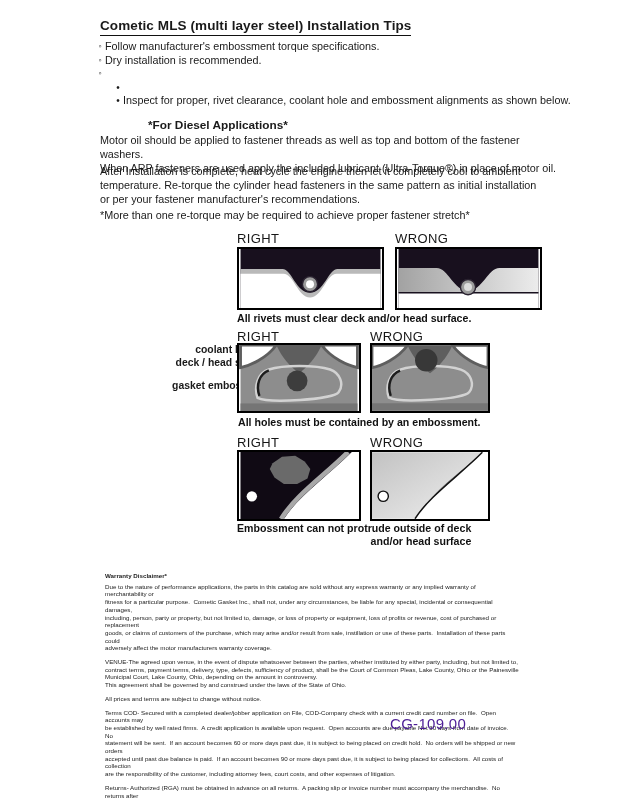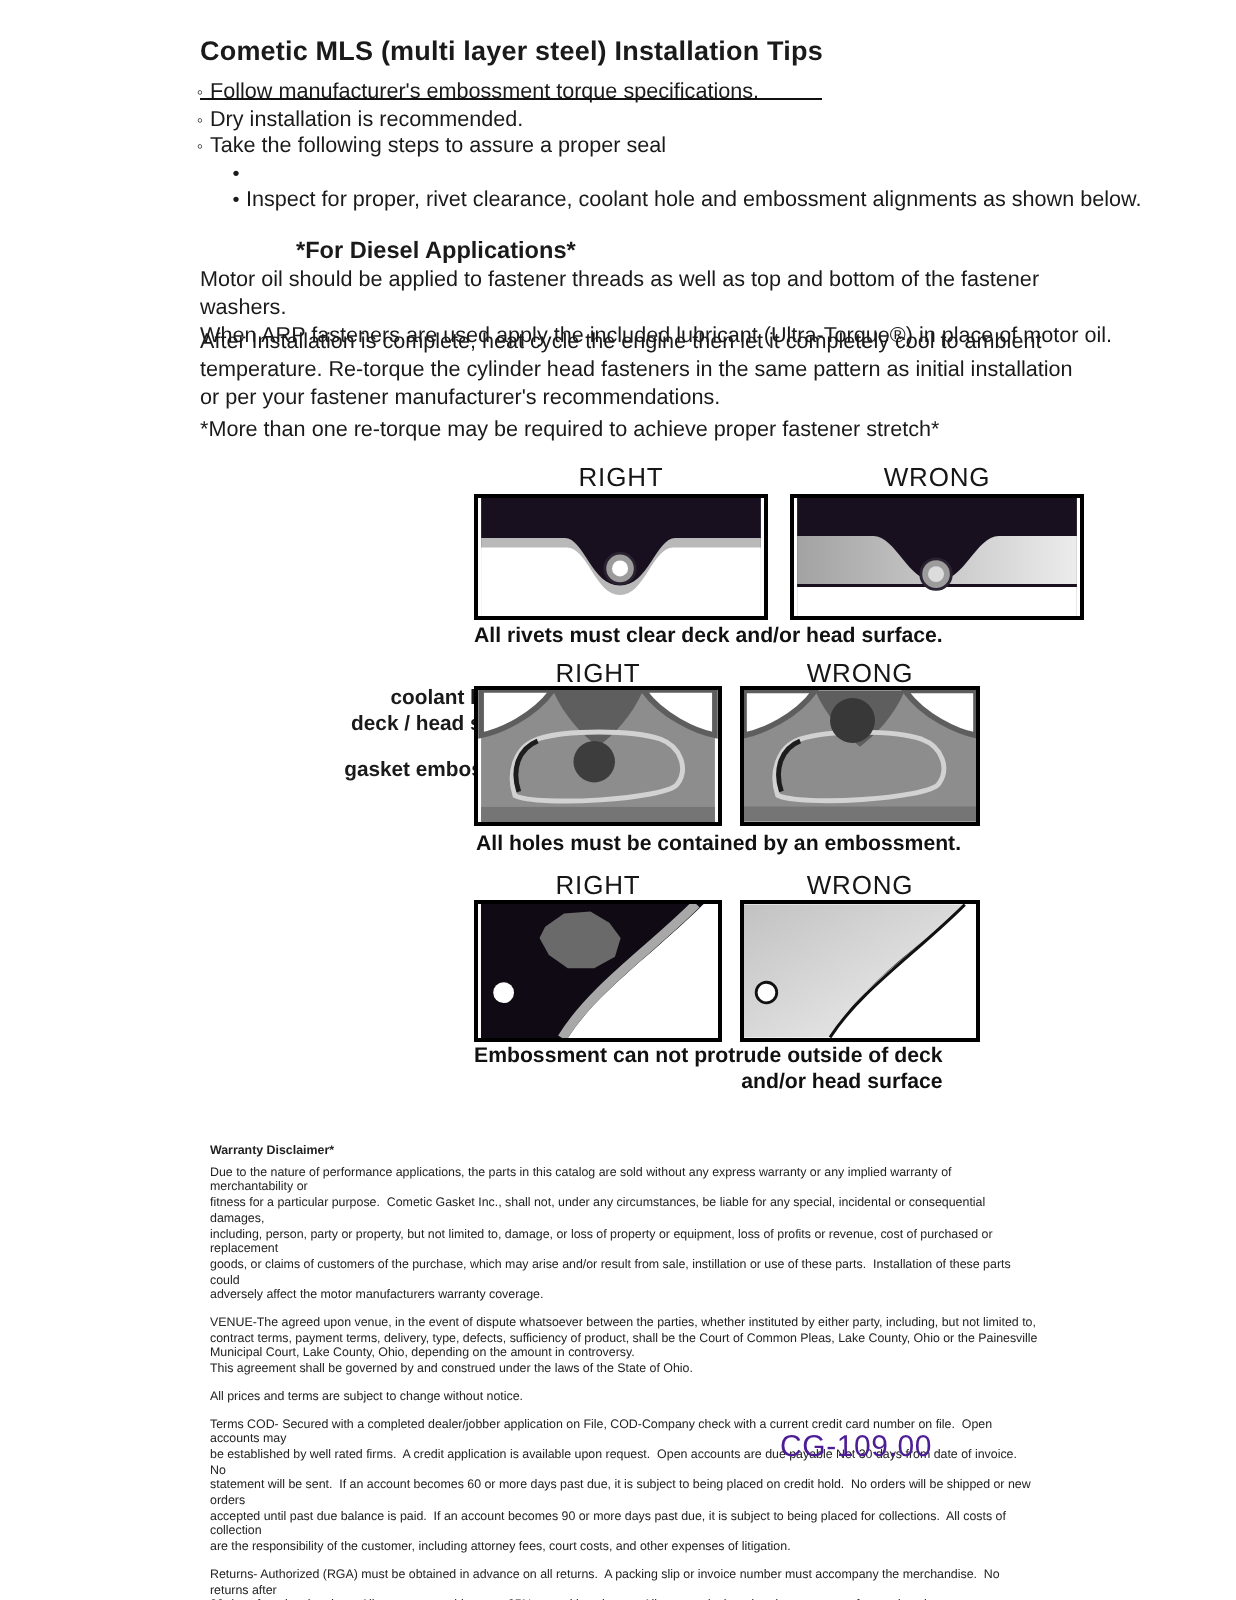--- a/index.html
+++ b/index.html
@@ -7,33 +7,33 @@
     width:618px;height:800px;position:relative;background:#ffffff;
     font-family:"Liberation Sans", sans-serif;color:#1a1a1a;
     overflow:hidden;
   }
   .abs{position:absolute;}
   .prewrap{white-space:pre-wrap;}
 
   
   .doc-title{
     left:100px;top:18px;font-size:13.5px;font-weight:bold;
-    border-bottom:1.6px solid #111;padding-bottom:16px;letter-spacing:.1px;
+    border-bottom:1.6px solid #111;padding-bottom:2px;letter-spacing:.1px;
   }
   .bullets{left:95px;top:40px;font-size:10.8px;line-height:13.6px;}
   .bullet-row{display:flex;}
   .bullet-row .marker{width:10px;text-align:center;flex:0 0 auto;font-size:9px;line-height:13.6px;}
   .bullet-row.sub{margin-left:18px;}
   .bullet-row.sub .marker{font-size:10px;}
 
   .diesel-heading{left:100px;top:118px;font-size:11.8px;font-weight:bold;margin-left:48px;}
   .para{left:100px;font-size:10.8px;line-height:13.8px;width:460px;}
 
   
-  .dg-label{font-size:13px;letter-spacing:.4px;color:#161616;text-align:center;}
+  .dg-label{font-size:13px;letter-spacing:.4px;color:#161616;}
   .dg-box{border:2px solid #000;box-sizing:border-box;background:#fff;}
   .dg-box svg{display:block;width:100%;height:100%;}
   .dg-caption{font-size:10.6px;font-weight:bold;color:#111;line-height:12.5px;}
   .callout{width:154px;text-align:right;font-size:10.4px;font-weight:bold;line-height:13px;}
 
   
   .legal{left:105px;top:572px;width:414px;font-size:6.2px;line-height:7.7px;color:#222;}
   .legal .lg-head{font-weight:bold;margin:0 0 3px 0;}
   .legal p{margin:0 0 6px 0;}
 
@@ -48,21 +48,20 @@
   <div class="bullet-row">
     <span class="marker">◦</span>
     <span class="prewrap">Follow manufacturer's embossment torque specifications.</span>
   </div>
   <div class="bullet-row">
     <span class="marker">◦</span>
     <span class="prewrap">Dry installation is recommended.</span>
   </div>
   <div class="bullet-row">
     <span class="marker">◦</span>
-    <span class="prewrap">Take the following steps to assure a proper seal</span>
   </div>
   <div class="bullet-row sub">
     <span class="marker">•</span>
   </div>
   <div class="bullet-row sub">
     <span class="marker">•</span>
     <span class="prewrap">Inspect for proper, rivet clearance, coolant hole and embossment alignments as shown below.</span>
   </div>
 </div>
 

